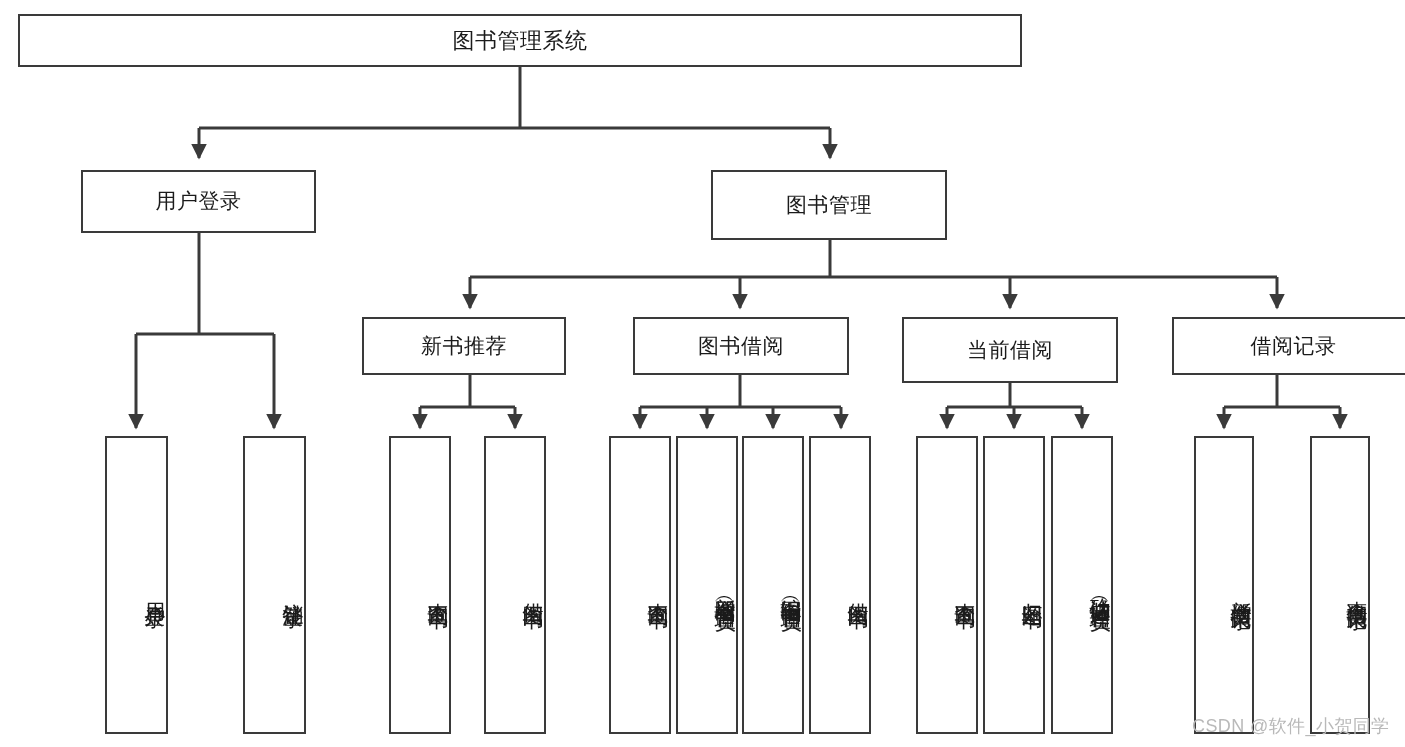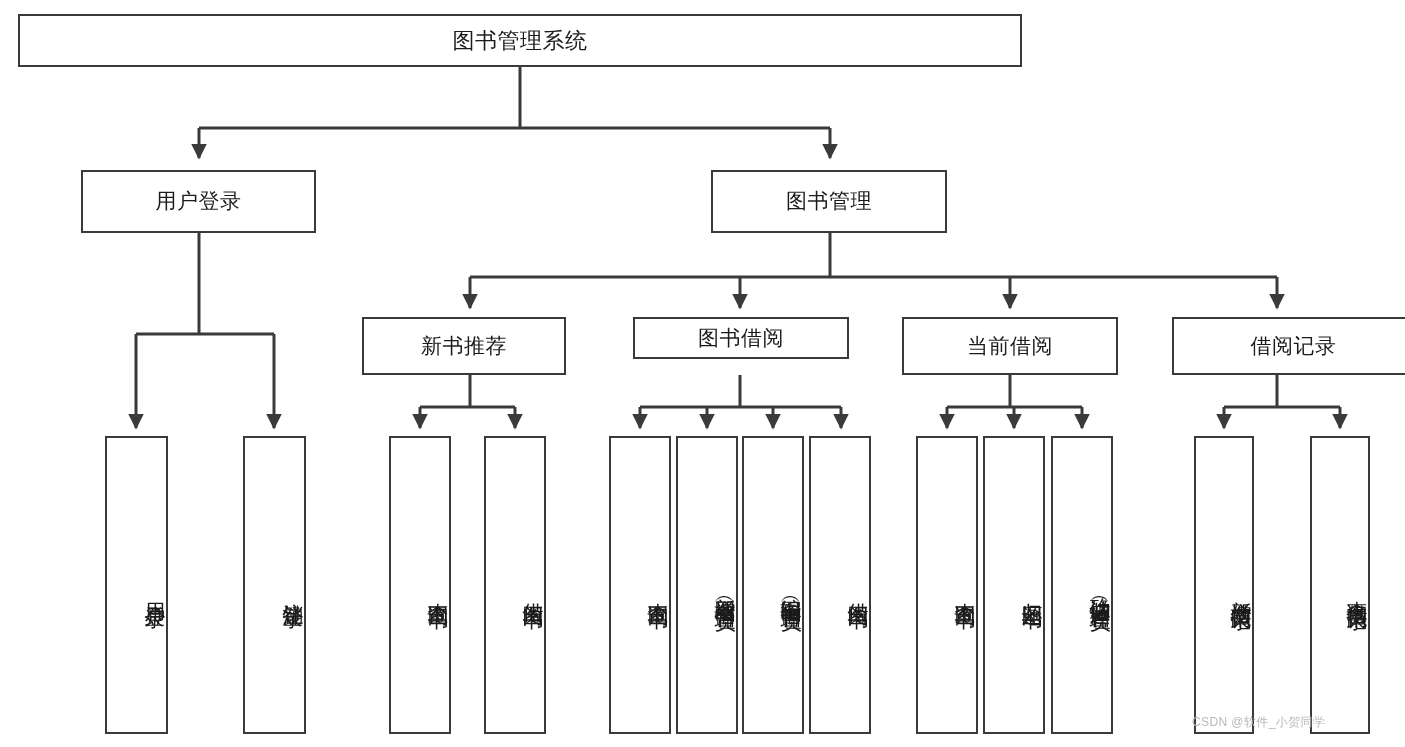--- a/index.html
+++ b/index.html
@@ -9,21 +9,21 @@
   svg.edges{position:absolute;left:0;top:0;width:1405px;height:747px;pointer-events:none;}
   .node{position:absolute;box-sizing:border-box;background:#ffffff;
         border:2.5px solid #3a3a3a;display:flex;align-items:center;justify-content:center;}
   .node .lbl{line-height:1.18;letter-spacing:0.5px;color:#1b1b1b;white-space:nowrap;}
   .h-node .lbl{font-size:21px;}
   .root .lbl{font-size:22px;}
   .leaf{writing-mode:vertical-rl;text-orientation:upright;}
   .leaf .lbl{writing-mode:vertical-rl;text-orientation:upright;font-size:21px;
              letter-spacing:2px;line-height:1.05;white-space:nowrap;}
   .leaf{align-items:flex-start;justify-content:center;padding-top:10px;}
-  .watermark{position:absolute;left:1192px;top:714px;font-size:12px;color:#b9b9b9;
+  .watermark{position:absolute;left:1192px;top:714px;font-size:18px;color:#b9b9b9;
              letter-spacing:0.4px;white-space:nowrap;}
 </style>
 </head>
 <body>
 
 <div id="canvas">
 
   <svg class="edges" viewBox="0 0 1405 747" xmlns="http://www.w3.org/2000/svg">
     <defs>
       <marker id="arrow" viewBox="0 0 10 10" refX="9" refY="5" markerWidth="5.2" markerHeight="5.2" orient="auto-start-reverse">
@@ -74,31 +74,31 @@
     </g>
   </svg>
 
   <div class="node root h-node" style="left:18px;top:14px;width:1004px;height:53px;">
     <span class="lbl">图书管理系统</span>
   </div>
 
   <div class="node h-node" style="left:81px;top:170px;width:235px;height:63px;">
     <span class="lbl">用户登录</span>
   </div>
-  <div class="node h-node" style="left:711px;top:170px;width:236px;height:63px;">
+  <div class="node h-node" style="left:711px;top:170px;width:236px;height:70px;">
     <span class="lbl">图书管理</span>
   </div>
 
   <div class="node h-node" style="left:362px;top:317px;width:204px;height:58px;">
     <span class="lbl">新书推荐</span>
   </div>
-  <div class="node h-node" style="left:633px;top:317px;width:216px;height:42px;">
+  <div class="node h-node" style="left:633px;top:317px;width:216px;height:58px;">
     <span class="lbl">图书借阅</span>
   </div>
-  <div class="node h-node" style="left:902px;top:317px;width:216px;height:58px;">
+  <div class="node h-node" style="left:902px;top:317px;width:216px;height:66px;">
     <span class="lbl">当前借阅</span>
   </div>
   <div class="node h-node" style="left:1172px;top:317px;width:243px;height:58px;">
     <span class="lbl">借阅记录</span>
   </div>
 
   <div class="node leaf" style="left:105px;top:436px;width:63px;height:298px;">
     <span class="lbl">用户登录</span>
   </div>
   <div class="node leaf" style="left:243px;top:436px;width:63px;height:298px;">

